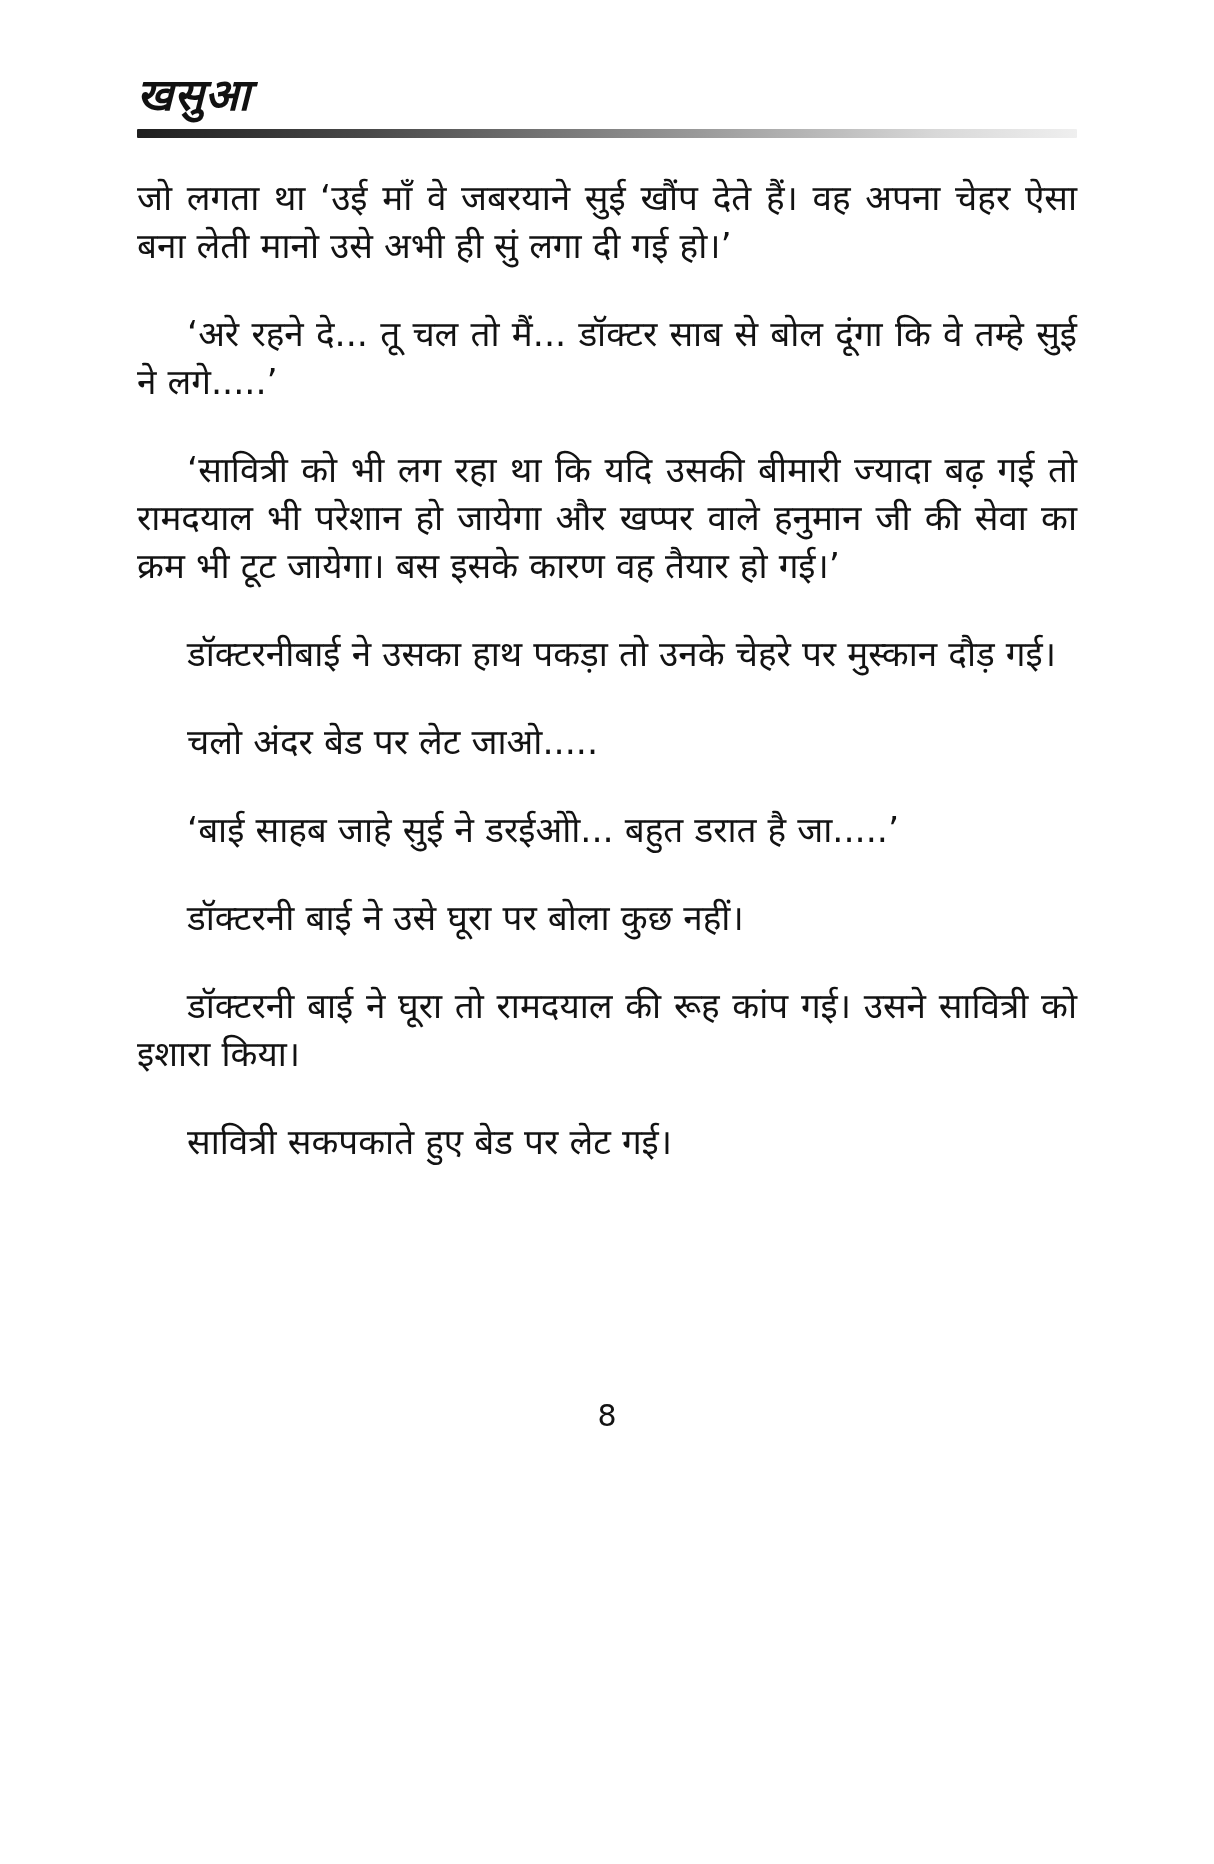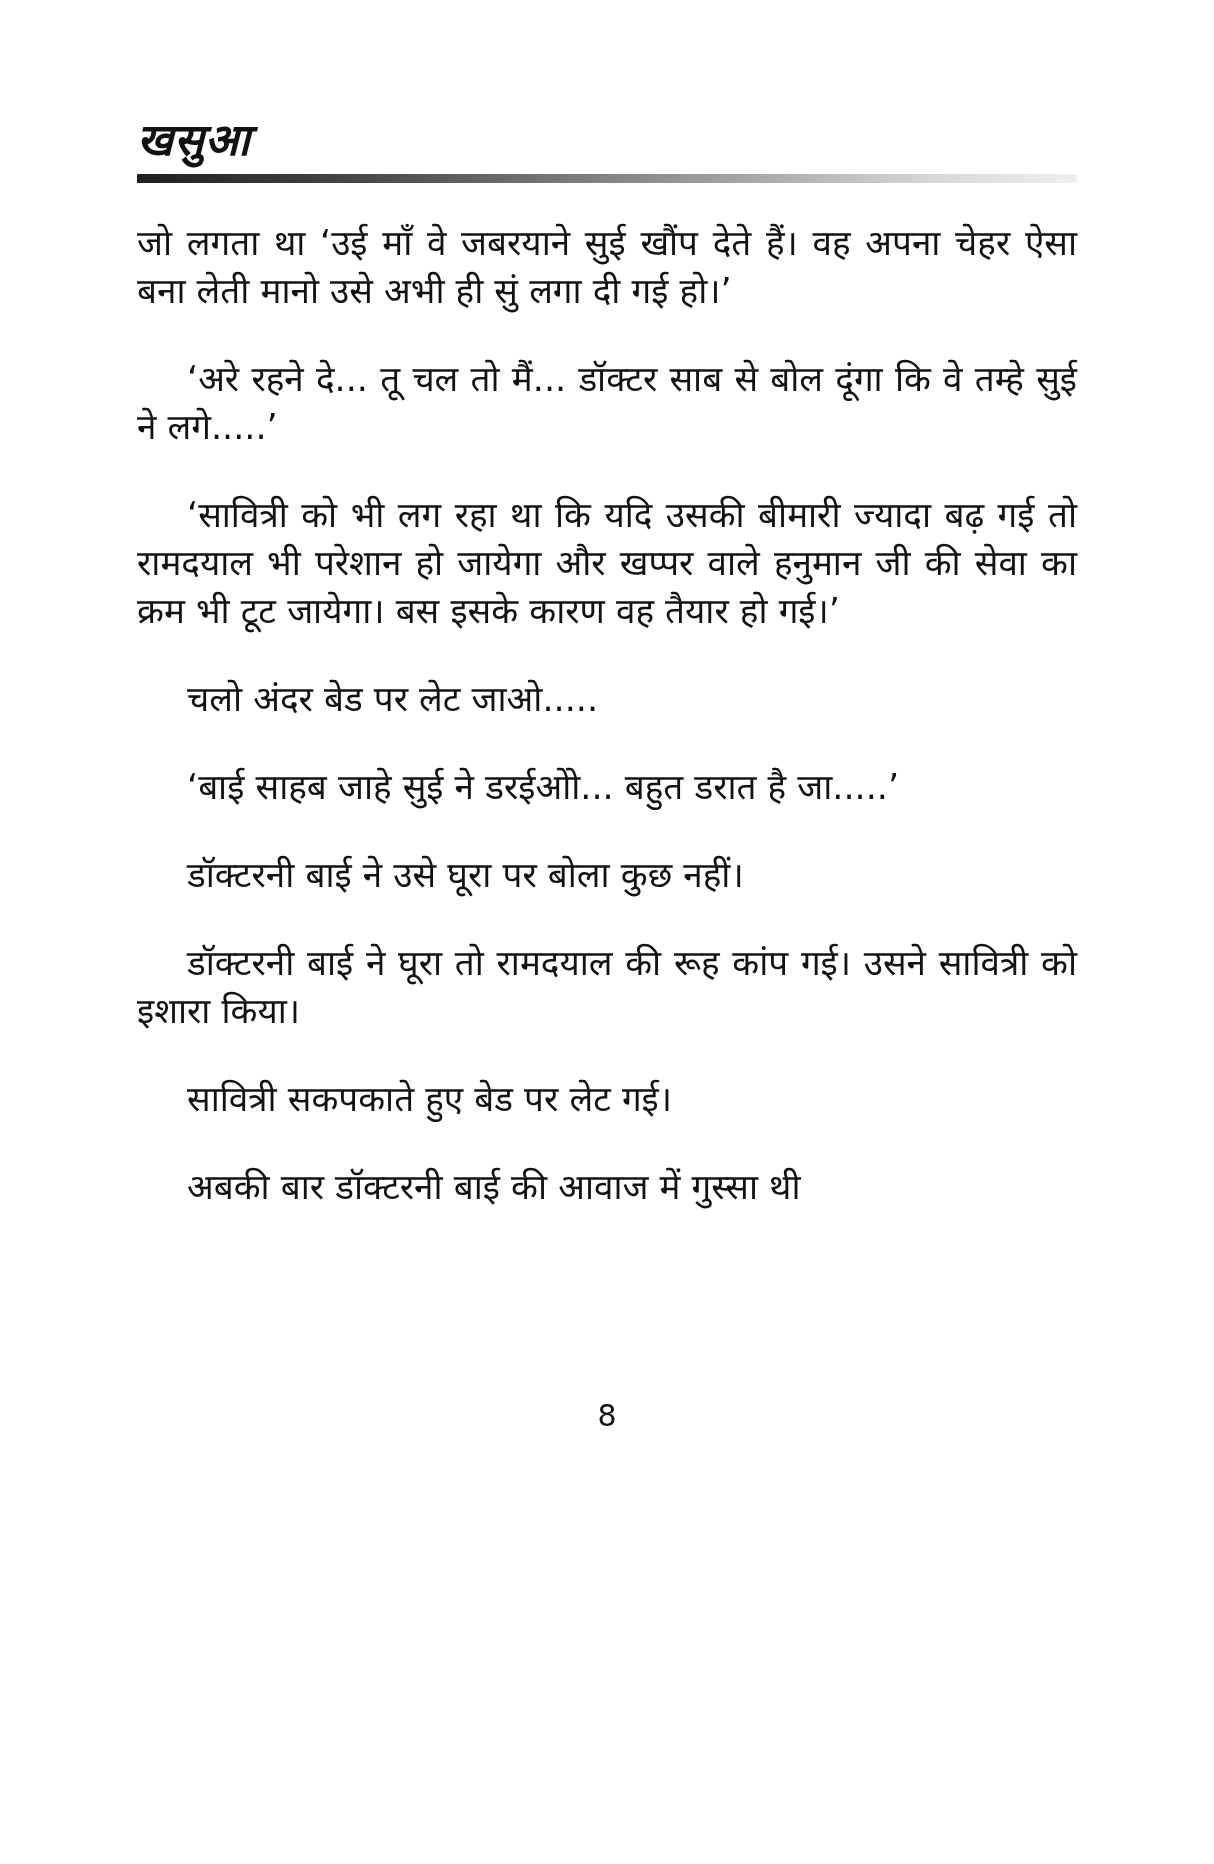--- a/index.html
+++ b/index.html
@@ -7,21 +7,21 @@
   .page {
     position: relative;
     width: 1214px;
     height: 1864px;
     background: #ffffff;
     color: #151515;
     font-family: "DejaVu Sans", "Liberation Sans", sans-serif;
     overflow: hidden;
   }
   .content {
-    padding: 116px 137px 0 137px;
+    padding: 71px 137px 0 137px;
   }
   .book-title {
     font-size: 44px;
     font-weight: bold;
     font-style: italic;
     letter-spacing: 1px;
     color: #111;
     line-height: 1.1;
   }
   .header-rule {
@@ -62,24 +62,24 @@
 
     <header>
       <div class="book-title">खसुआ</div>
       <div class="header-rule"></div>
     </header>
 
     <main class="body-text">
       <p class="para">जो लगता था ‘उई माँ वे जबरयाने सुई खौंप देते हैं। वह अपना चेहर ऐसा बना लेती मानो उसे अभी ही सुं लगा दी गई हो।’</p>
       <p class="para indent">‘अरे रहने दे... तू चल तो मैं... डॉक्टर साब से बोल दूंगा कि वे तम्हे सुई ने लगे.....’</p>
       <p class="para indent">‘सावित्री को भी लग रहा था कि यदि उसकी बीमारी ज्यादा बढ़ गई तो रामदयाल भी परेशान हो जायेगा और खप्पर वाले हनुमान जी की सेवा का क्रम भी टूट जायेगा। बस इसके कारण वह तैयार हो गई।’</p>
+      <p class="para indent">डॉक्टरनीबाई ने उसका हाथ पकड़ा तो उनके चेहरे पर मुस्कान दौड़ गई।</p>
       <p class="para indent">चलो अंदर बेड पर लेट जाओ.....</p>
       <p class="para indent">‘बाई साहब जाहे सुई ने डरईओो... बहुत डरात है जा.....’</p>
       <p class="para indent">डॉक्टरनी बाई ने उसे घूरा पर बोला कुछ नहीं।</p>
       <p class="para indent">डॉक्टरनी बाई ने घूरा तो रामदयाल की रूह कांप गई। उसने सावित्री को इशारा किया।</p>
       <p class="para indent">सावित्री सकपकाते हुए बेड पर लेट गई।</p>
-      <p class="para indent">अबकी बार डॉक्टरनी बाई की आवाज में गुस्सा थी</p>
     </main>
 
     <div class="page-number">8</div>
 
   </div>
 </div>
 
 </body></html>

